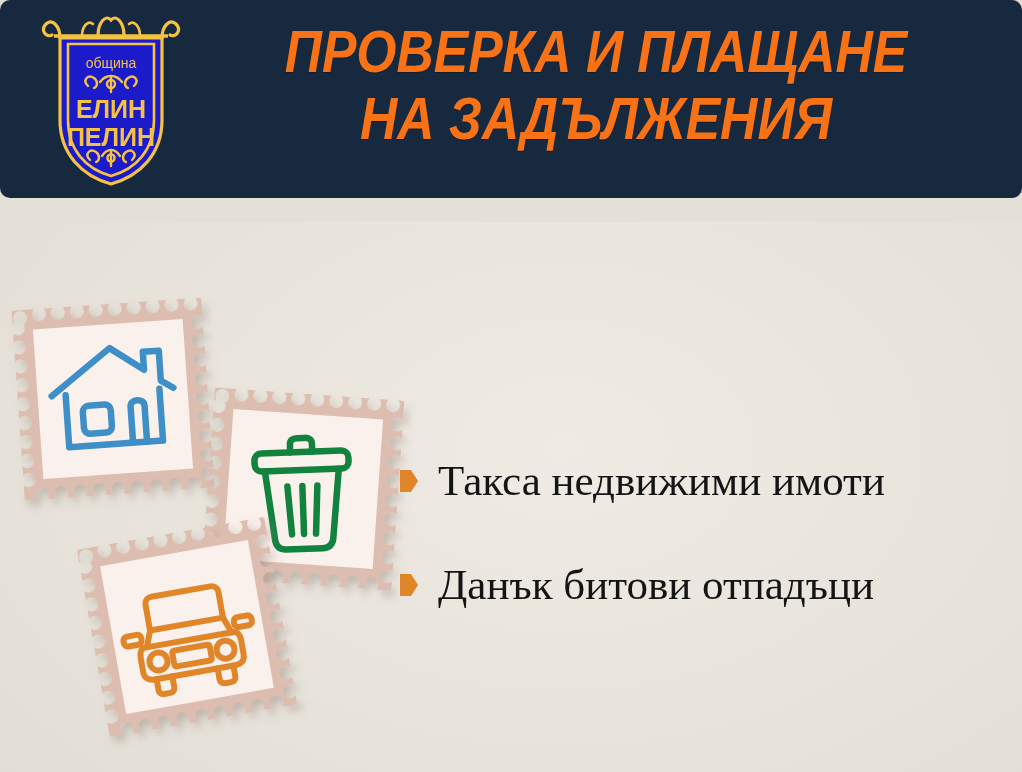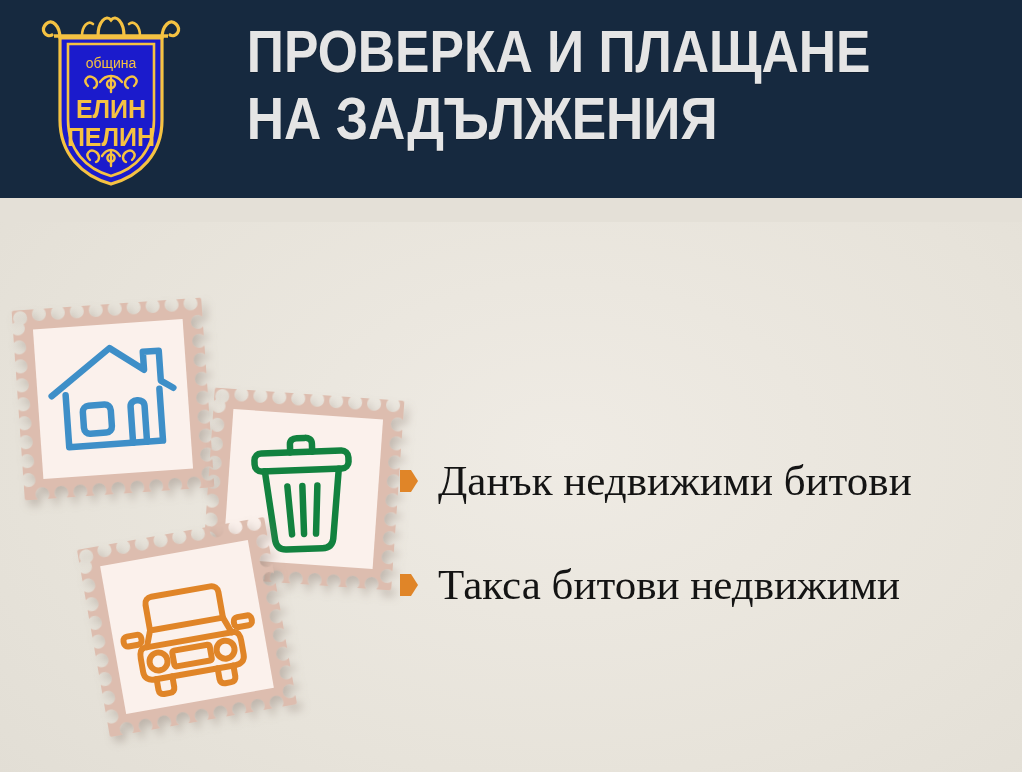--- a/index.html
+++ b/index.html
@@ -27,20 +27,21 @@
   }
 
   
   .header-bar {
     position: absolute;
     left: 0; top: 0;
     width: 1022px;
     height: 198px;
     background: #16293F;
     z-index: 5;
+    border-radius: 10px;
   }
 
   .header-inner {
     position: absolute;
     left: 0; top: 0;
     width: 1022px;
     height: 198px;
     display: flex;
     align-items: center;
   }
@@ -54,21 +55,23 @@
     height: 182px;
   }
   .crest-svg { display: block; width: 150px; height: 182px; }
 
   
   .title-block {
     position: absolute;
     left: 190px;
     top: 18px;
     width: 812px;
-    color: #e5e5e5;
+    text-align: center;
+    color: #f97316;
+    font-style: italic;
   }
   .title-line {
     font-family: "Liberation Sans", sans-serif;
     font-weight: bold;
     font-size: 60px;
     line-height: 1.12;
     letter-spacing: 0px;
     transform: scaleX(0.86);
     transform-origin: center;
     white-space: nowrap;
@@ -448,28 +451,28 @@
   </div>
 
   <div class="bullets">
 
     <div class="bullet-row">
       <span class="bullet-mark">
         <svg viewBox="0 0 22 26">
             <path d="M2 2 L13 2 L20 13 L13 24 L2 24 Z" fill="#E08528"></path>
           </svg>
       </span>
-      <span class="bullet-text">Данък недвижими битови</span>
+      <span class="bullet-text">Такса недвижими имоти</span>
     </div>
 
     <div class="bullet-row">
       <span class="bullet-mark">
         <svg viewBox="0 0 22 26">
             <path d="M2 2 L13 2 L20 13 L13 24 L2 24 Z" fill="#E08528"></path>
           </svg>
       </span>
-      <span class="bullet-text">Такса битови недвижими</span>
+      <span class="bullet-text">Данък битови отпадъци</span>
     </div>
 
 
   </div>
 
 </div>
 
 </body></html>

